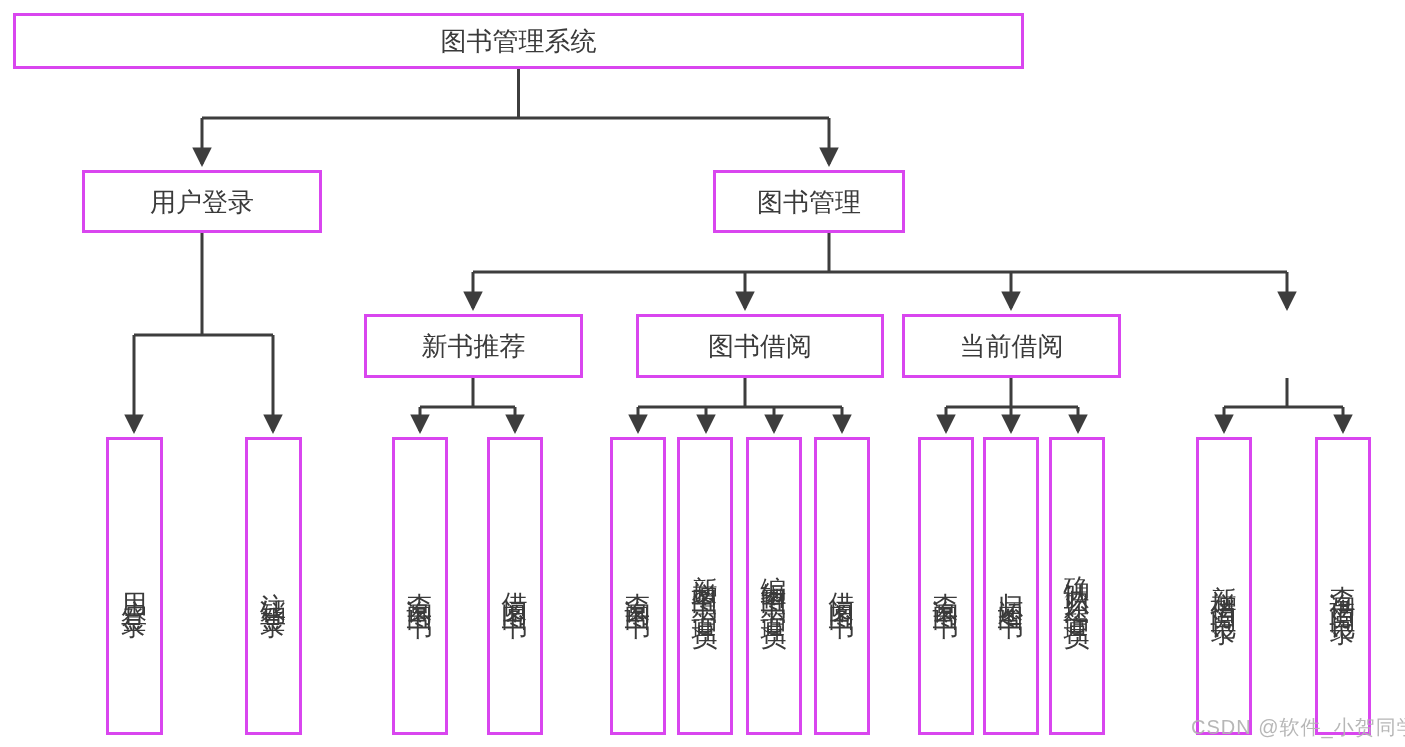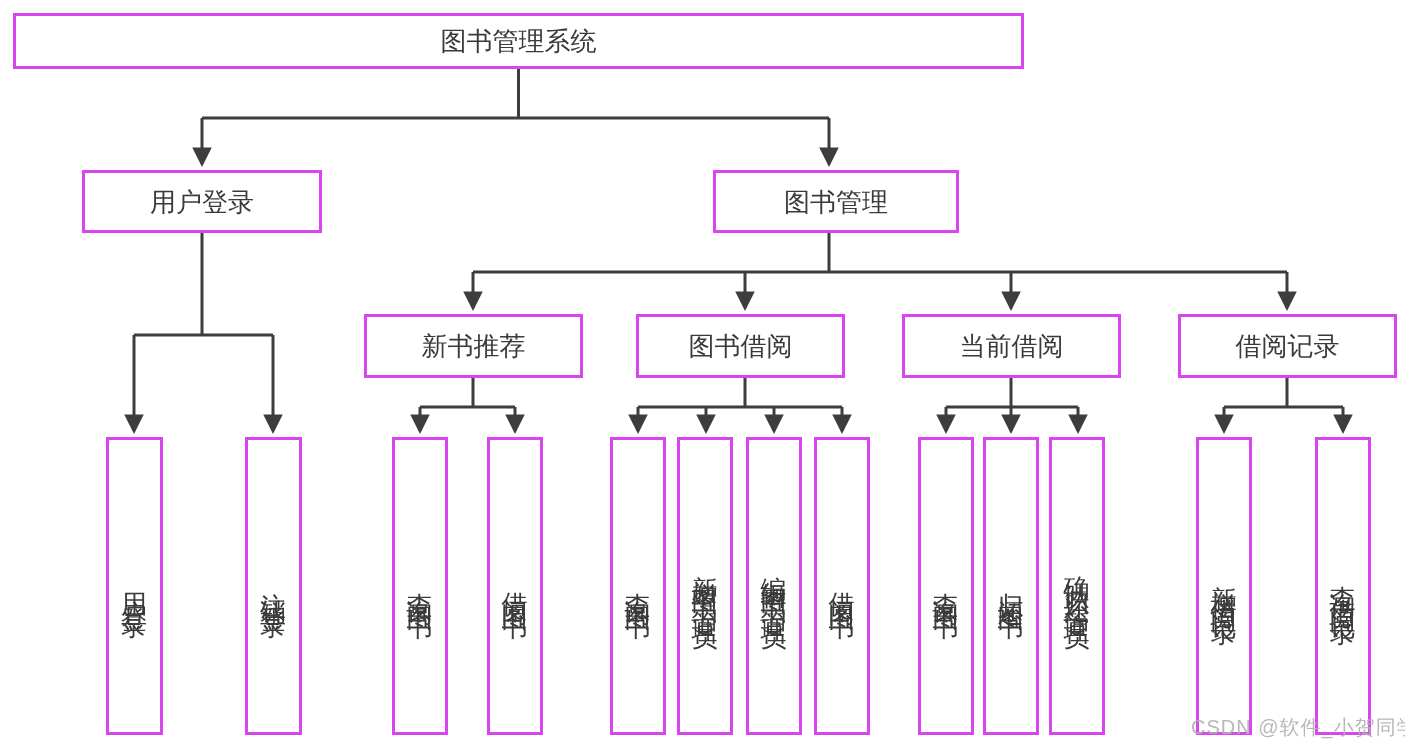--- a/index.html
+++ b/index.html
@@ -71,35 +71,32 @@
     </g>
   </svg>
 
   <div class="node" style="left:13px;top:13px;width:1011px;height:56px;">
     <span class="lbl">图书管理系统</span>
   </div>
 
   <div class="node" style="left:82px;top:170px;width:240px;height:63px;">
     <span class="lbl">用户登录</span>
   </div>
-  <div class="node" style="left:713px;top:170px;width:246px;height:63px;text-align:center;">
+  <div class="node" style="left:713px;top:170px;width:192px;height:63px;text-align:center;">
     <span class="lbl">图书管理</span>
   </div>
 
   <div class="node" style="left:364px;top:314px;width:219px;height:64px;text-align:center;">
     <span class="lbl">新书推荐</span>
   </div>
-  <div class="node" style="left:636px;top:314px;width:209px;height:64px;">
+  <div class="node" style="left:636px;top:314px;width:248px;height:64px;">
     <span class="lbl">图书借阅</span>
   </div>
   <div class="node" style="left:902px;top:314px;width:219px;height:64px;">
     <span class="lbl">当前借阅</span>
-  </div>
-  <div class="node" style="left:1178px;top:314px;width:219px;height:64px;">
-    <span class="lbl">借阅记录</span>
   </div>
 
   <div class="node leaf" style="left:106px;top:437px;width:57px;height:298px;">
     <span class="lbl">用户登录</span>
   </div>
   <div class="node leaf" style="left:245px;top:437px;width:57px;height:298px;">
     <span class="lbl">注销登录</span>
   </div>
 
   <div class="node leaf" style="left:392px;top:437px;width:56px;height:298px;">

